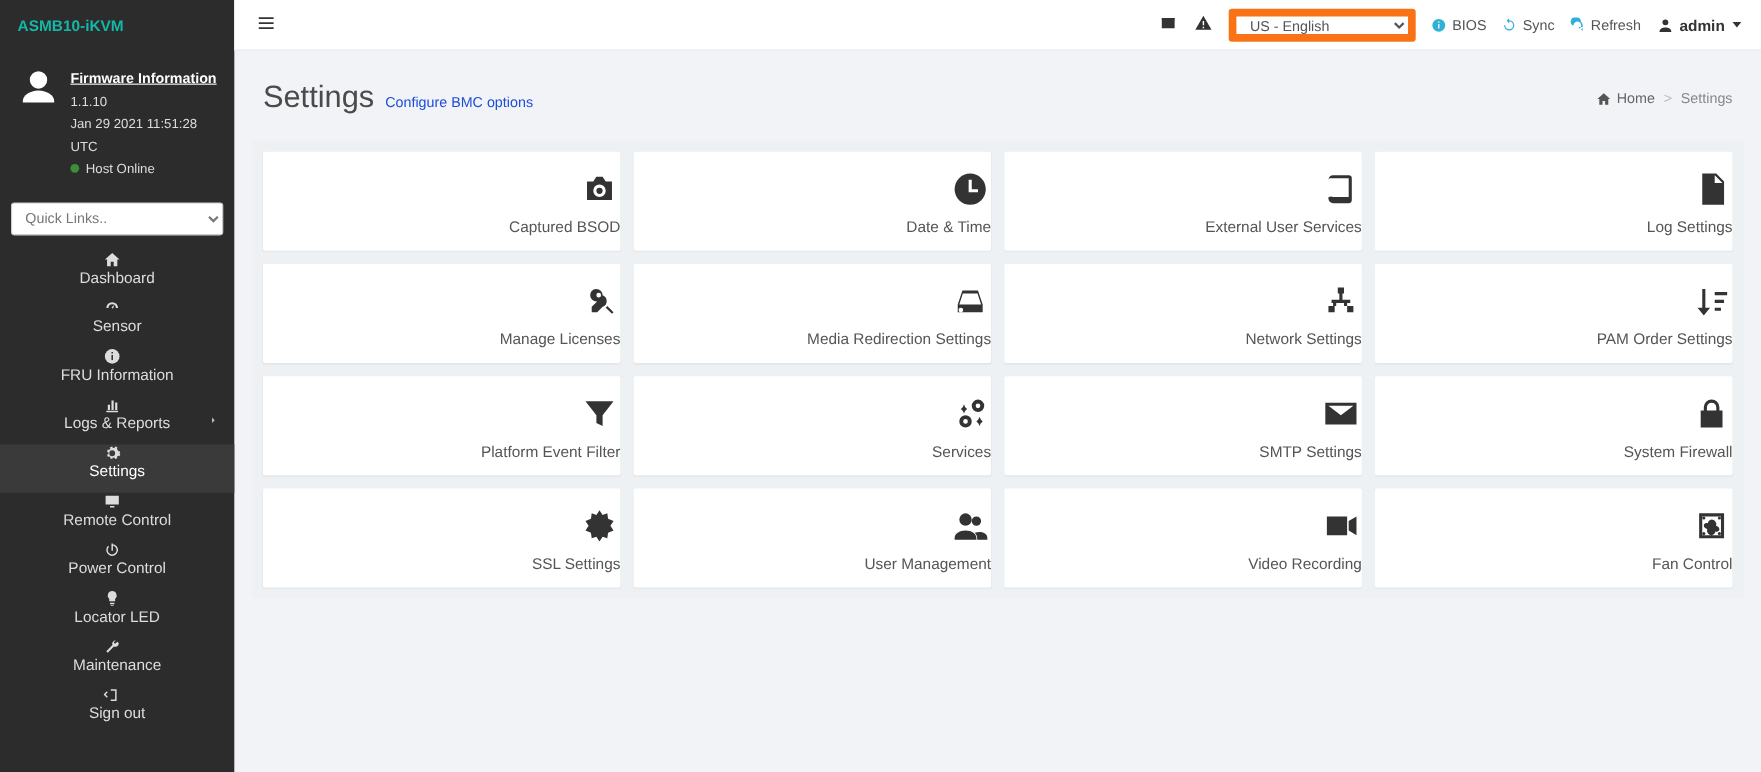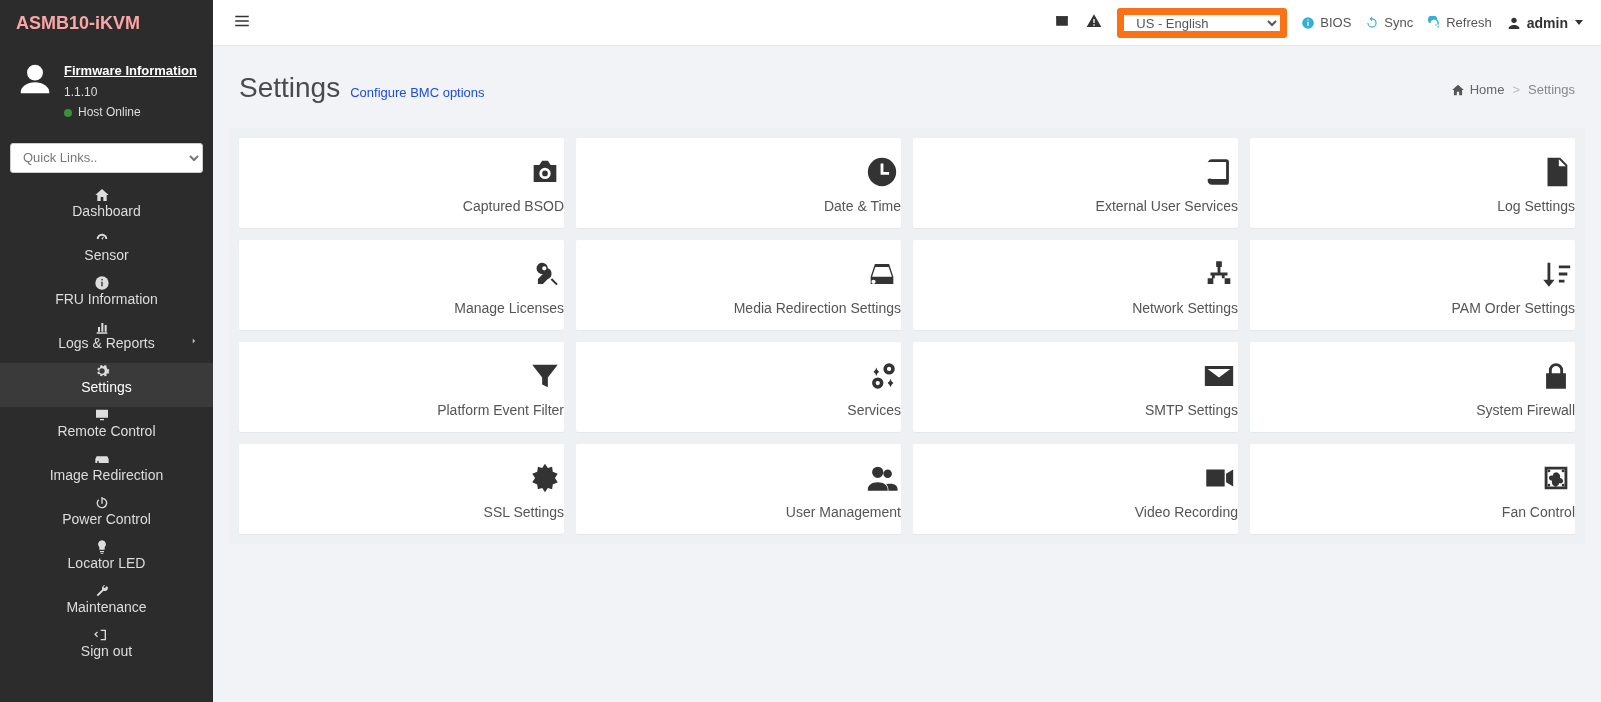--- a/index.html
+++ b/index.html
@@ -1,20 +1,20 @@
 <!DOCTYPE html>
 <html><head>
 <meta charset="utf-8">
 <style>
 * { box-sizing: border-box; margin: 0; padding: 0; }
 body { font-family: "Helvetica Neue", Helvetica, Arial, sans-serif; font-size: 14px; color: #333; background: #f1f3f6; width: 1601px; height: 702px; overflow: hidden; }
 
 
 .sidebar { position: absolute; left: 0; top: 0; width: 213px; height: 100%; background: #2c2c2c; color: #fff; }
-.sidebar .brand { height: 46px; padding: 0 16px; display: flex; align-items: center; font-size: 18px; font-weight: 600; color: #fca5a5; }
+.sidebar .brand { height: 46px; padding: 0 16px; display: flex; align-items: center; font-size: 14px; font-weight: 600; color: #14b8a6; }
 .sidebar .user { padding: 14px 16px 10px; display: flex; }
 .sidebar .user .avatar { width: 38px; height: 38px; flex: 0 0 38px; margin-right: 10px; }
 .sidebar .user .avatar svg { width: 100%; height: 100%; fill: #fff; }
 .sidebar .user .info { font-size: 12px; line-height: 1.7; color: #ddd; }
 .sidebar .user .info .fw { font-weight: 700; text-decoration: underline; color: #fff; font-size: 13px; }
 .sidebar .user .info .host { display: flex; align-items: center; gap: 6px; }
 .sidebar .user .info .host .dot { width: 8px; height: 8px; border-radius: 50%; background: #3a8f3a; display: inline-block; }
 .sidebar .quicklinks { margin: 10px 10px 14px; }
 .sidebar .quicklinks select { width: 100%; height: 30px; border: 1px solid #ccc; border-radius: 3px; background: #fff; color: #777; padding: 0 8px; font-size: 13px; }
 .sidebar nav ul { list-style: none; }
@@ -68,20 +68,21 @@
   <div class="user">
     <div class="avatar">
       <svg viewBox="0 0 24 24">
           <circle cx="12" cy="8" r="5"></circle>
           <path d="M12 14c-5 0-9 3-9 6v1h18v-1c0-3-4-6-9-6z"></path>
         </svg>
     </div>
     <div class="info">
       <div class="fw">Firmware Information</div>
       <div>1.1.10</div>
+      <div>Jan 29 2021 11:51:28 UTC</div>
       <div class="host">
         <span class="dot"></span>
         <span>Host Online</span>
       </div>
     </div>
   </div>
   <div class="quicklinks">
     <select>
       <option>Quick Links..</option>
     </select>
@@ -133,28 +134,20 @@
           </span>
         <span>Settings</span>
       </li>
       <li>
         <span class="icon">
             <svg viewBox="0 0 24 24">
               <path d="M3 4h18v12H3zM9 20h6v-2H9z"></path>
             </svg>
           </span>
         <span>Remote Control</span>
-      </li>
-      <li>
-        <span class="icon">
-            <svg viewBox="0 0 24 24">
-              <path d="M4 8h16l2 4v6H2v-6zM6 15a1.5 1.5 0 100 3 1.5 1.5 0 000-3z"></path>
-            </svg>
-          </span>
-        <span>Image Redirection</span>
       </li>
       <li>
         <span class="icon">
             <svg viewBox="0 0 24 24">
               <path d="M11 3h2v10h-2zM6.3 6.3l1.4 1.4A6 6 0 1012 6V4a8 8 0 11-5.7 2.3z"></path>
             </svg>
           </span>
         <span>Power Control</span>
       </li>
       <li>

